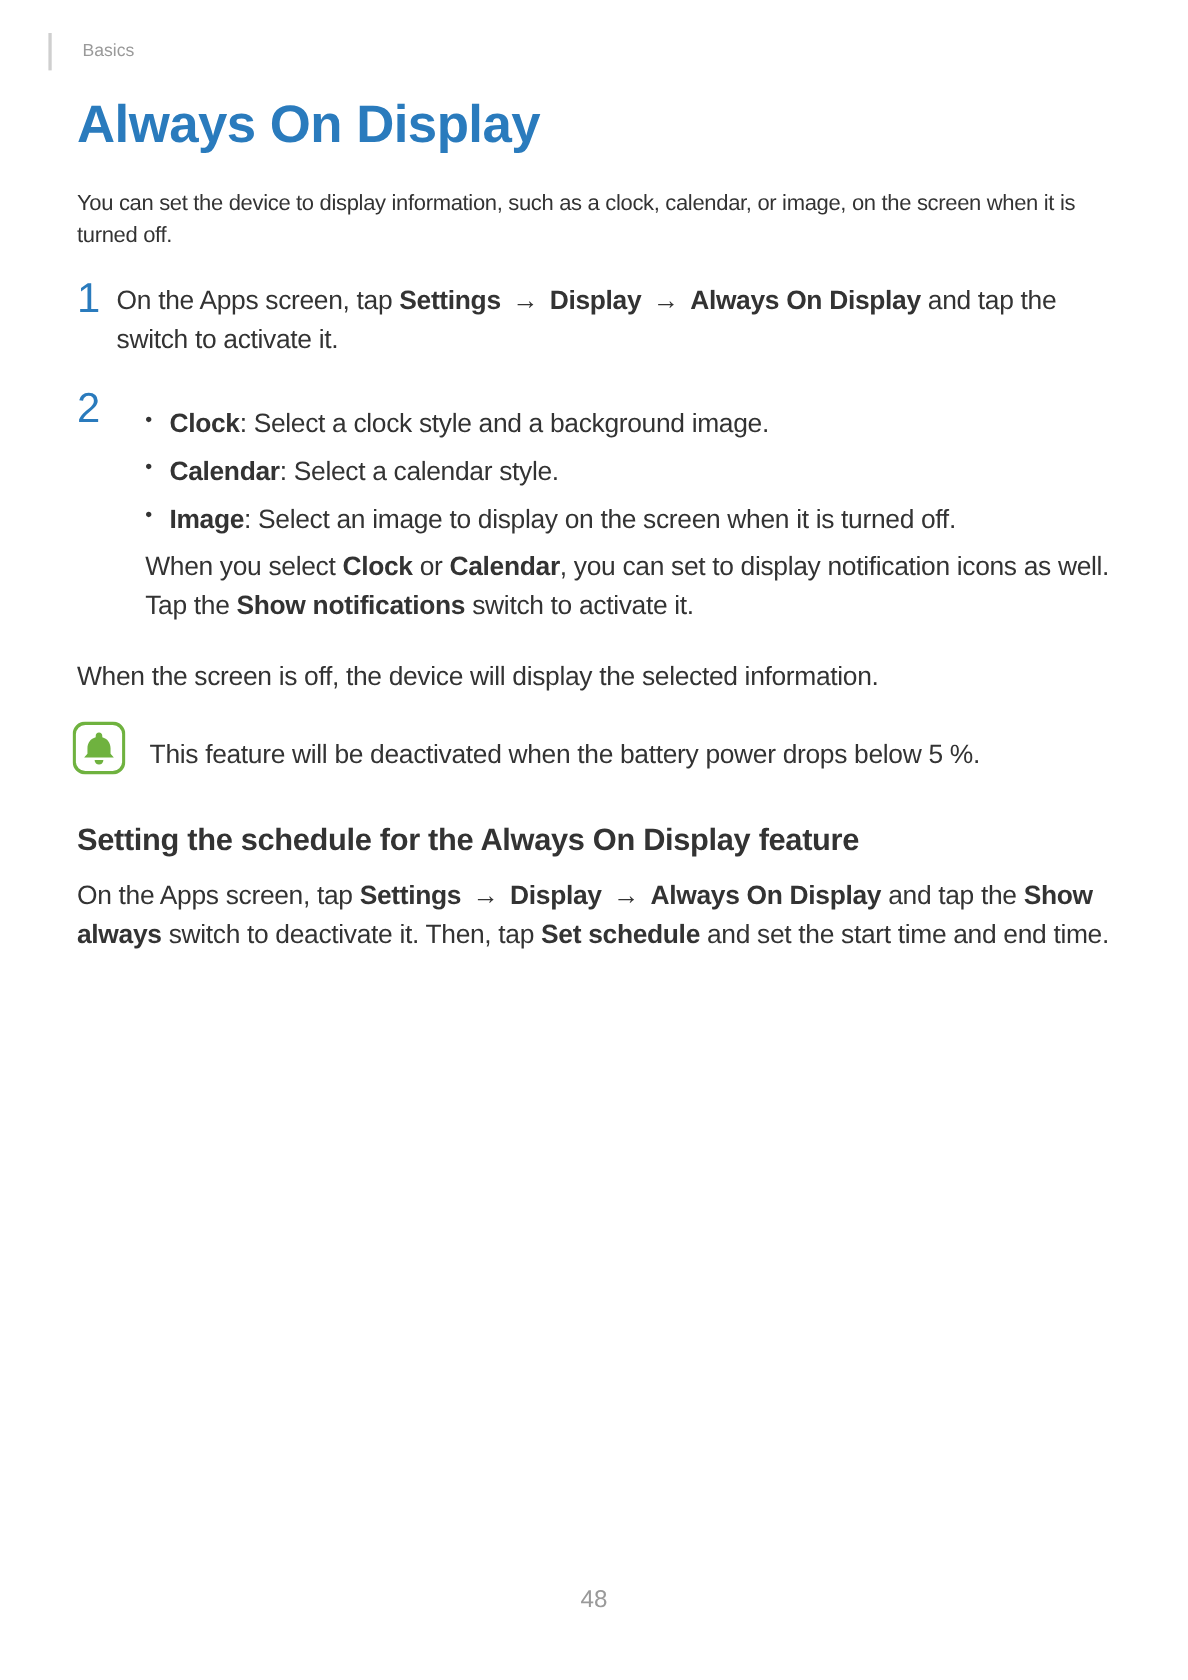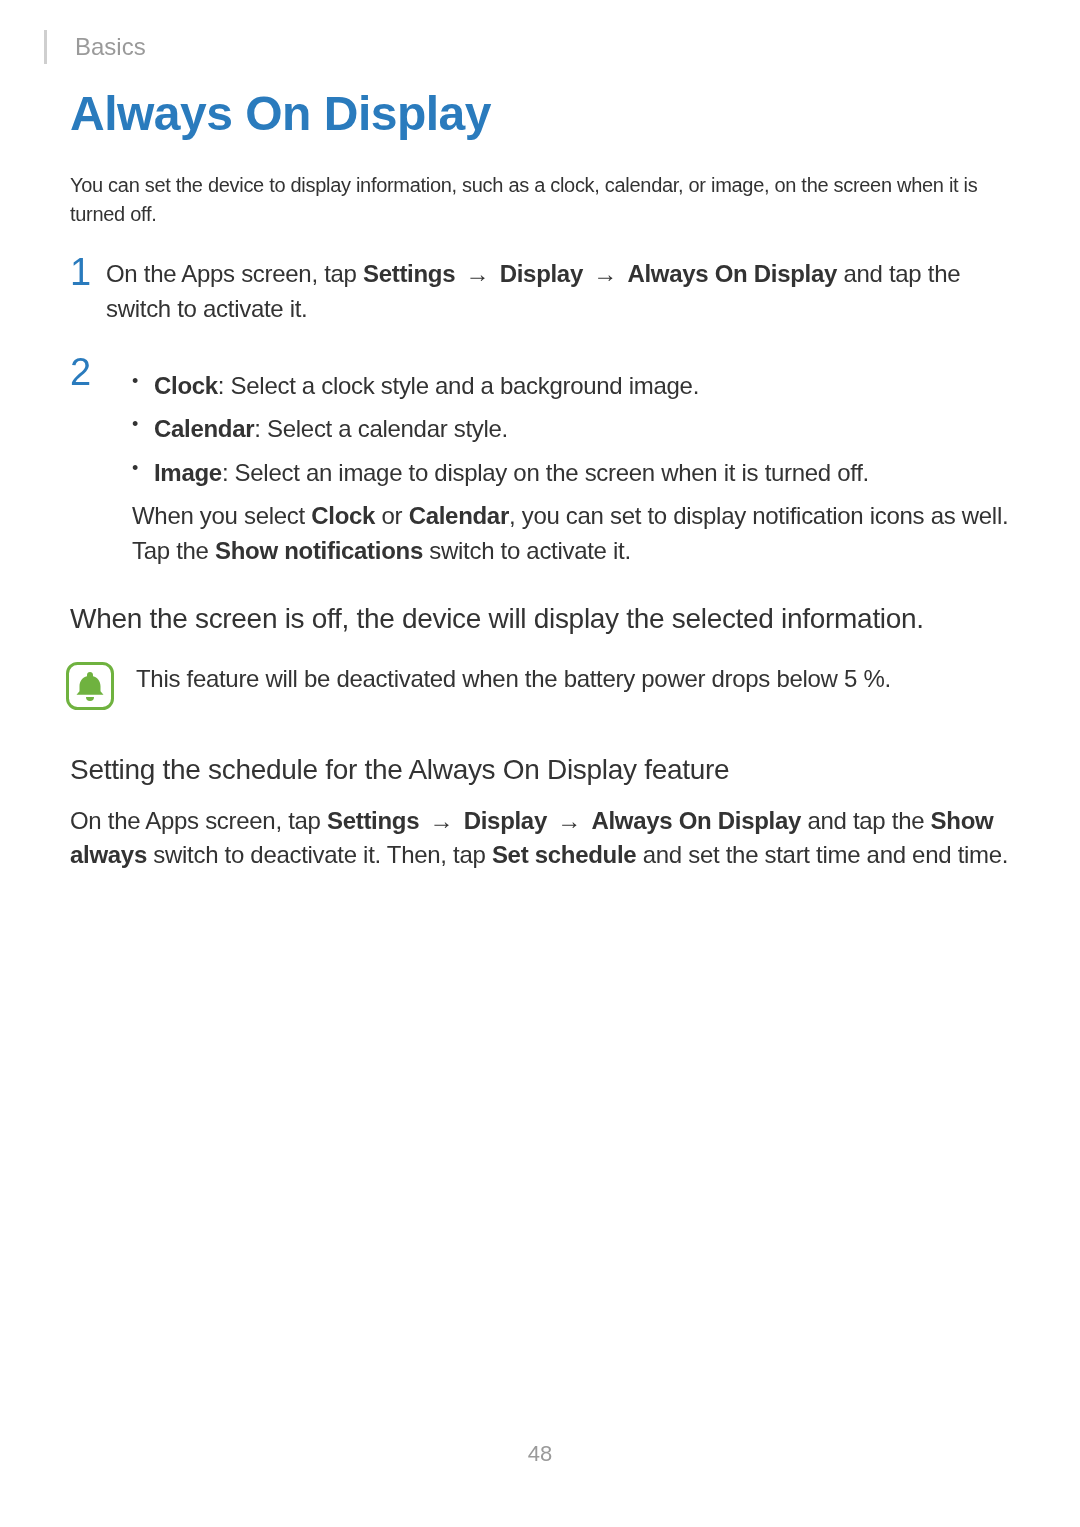--- a/index.html
+++ b/index.html
@@ -9,21 +9,21 @@
     color: #333;
     position: relative;
   }
   .header {
     position: absolute;
     top: 30px;
     left: 44px;
     display: flex;
     align-items: center;
     color: #9a9a9a;
-    font-size: 24px;
+    font-size: 16px;
   }
   .header-bar {
     width: 3px;
     height: 34px;
     background: #cfcfcf;
     margin-right: 28px;
   }
   .content {
     position: absolute;
     top: 86px;
@@ -89,45 +89,45 @@
     font-size: 18px;
     color: #333;
   }
   .subnote {
     margin-left: 26px;
     font-size: 24px;
     line-height: 1.45;
     letter-spacing: -0.3px;
   }
   p.after {
-    font-size: 28px;
+    font-size: 24px;
     line-height: 1.45;
     margin: 18px 0 22px 0;
     letter-spacing: -0.3px;
   }
   .note-row {
     display: flex;
-    align-items: flex-start;
+    align-items: flex-end;
     margin-bottom: 44px;
   }
   .note-icon {
     width: 48px;
     height: 48px;
     flex-shrink: 0;
     margin-right: 22px;
     margin-left: -4px;
   }
   .note-text {
     font-size: 24px;
     line-height: 1.4;
     letter-spacing: -0.3px;
   }
   h2.subhead {
     font-size: 28px;
-    font-weight: 400;
+    font-weight: 700;
     color: #333;
     margin-bottom: 18px;
     letter-spacing: -0.3px;
   }
   p.sched {
     font-size: 24px;
     line-height: 1.45;
     letter-spacing: -0.3px;
   }
   .pagenum {

